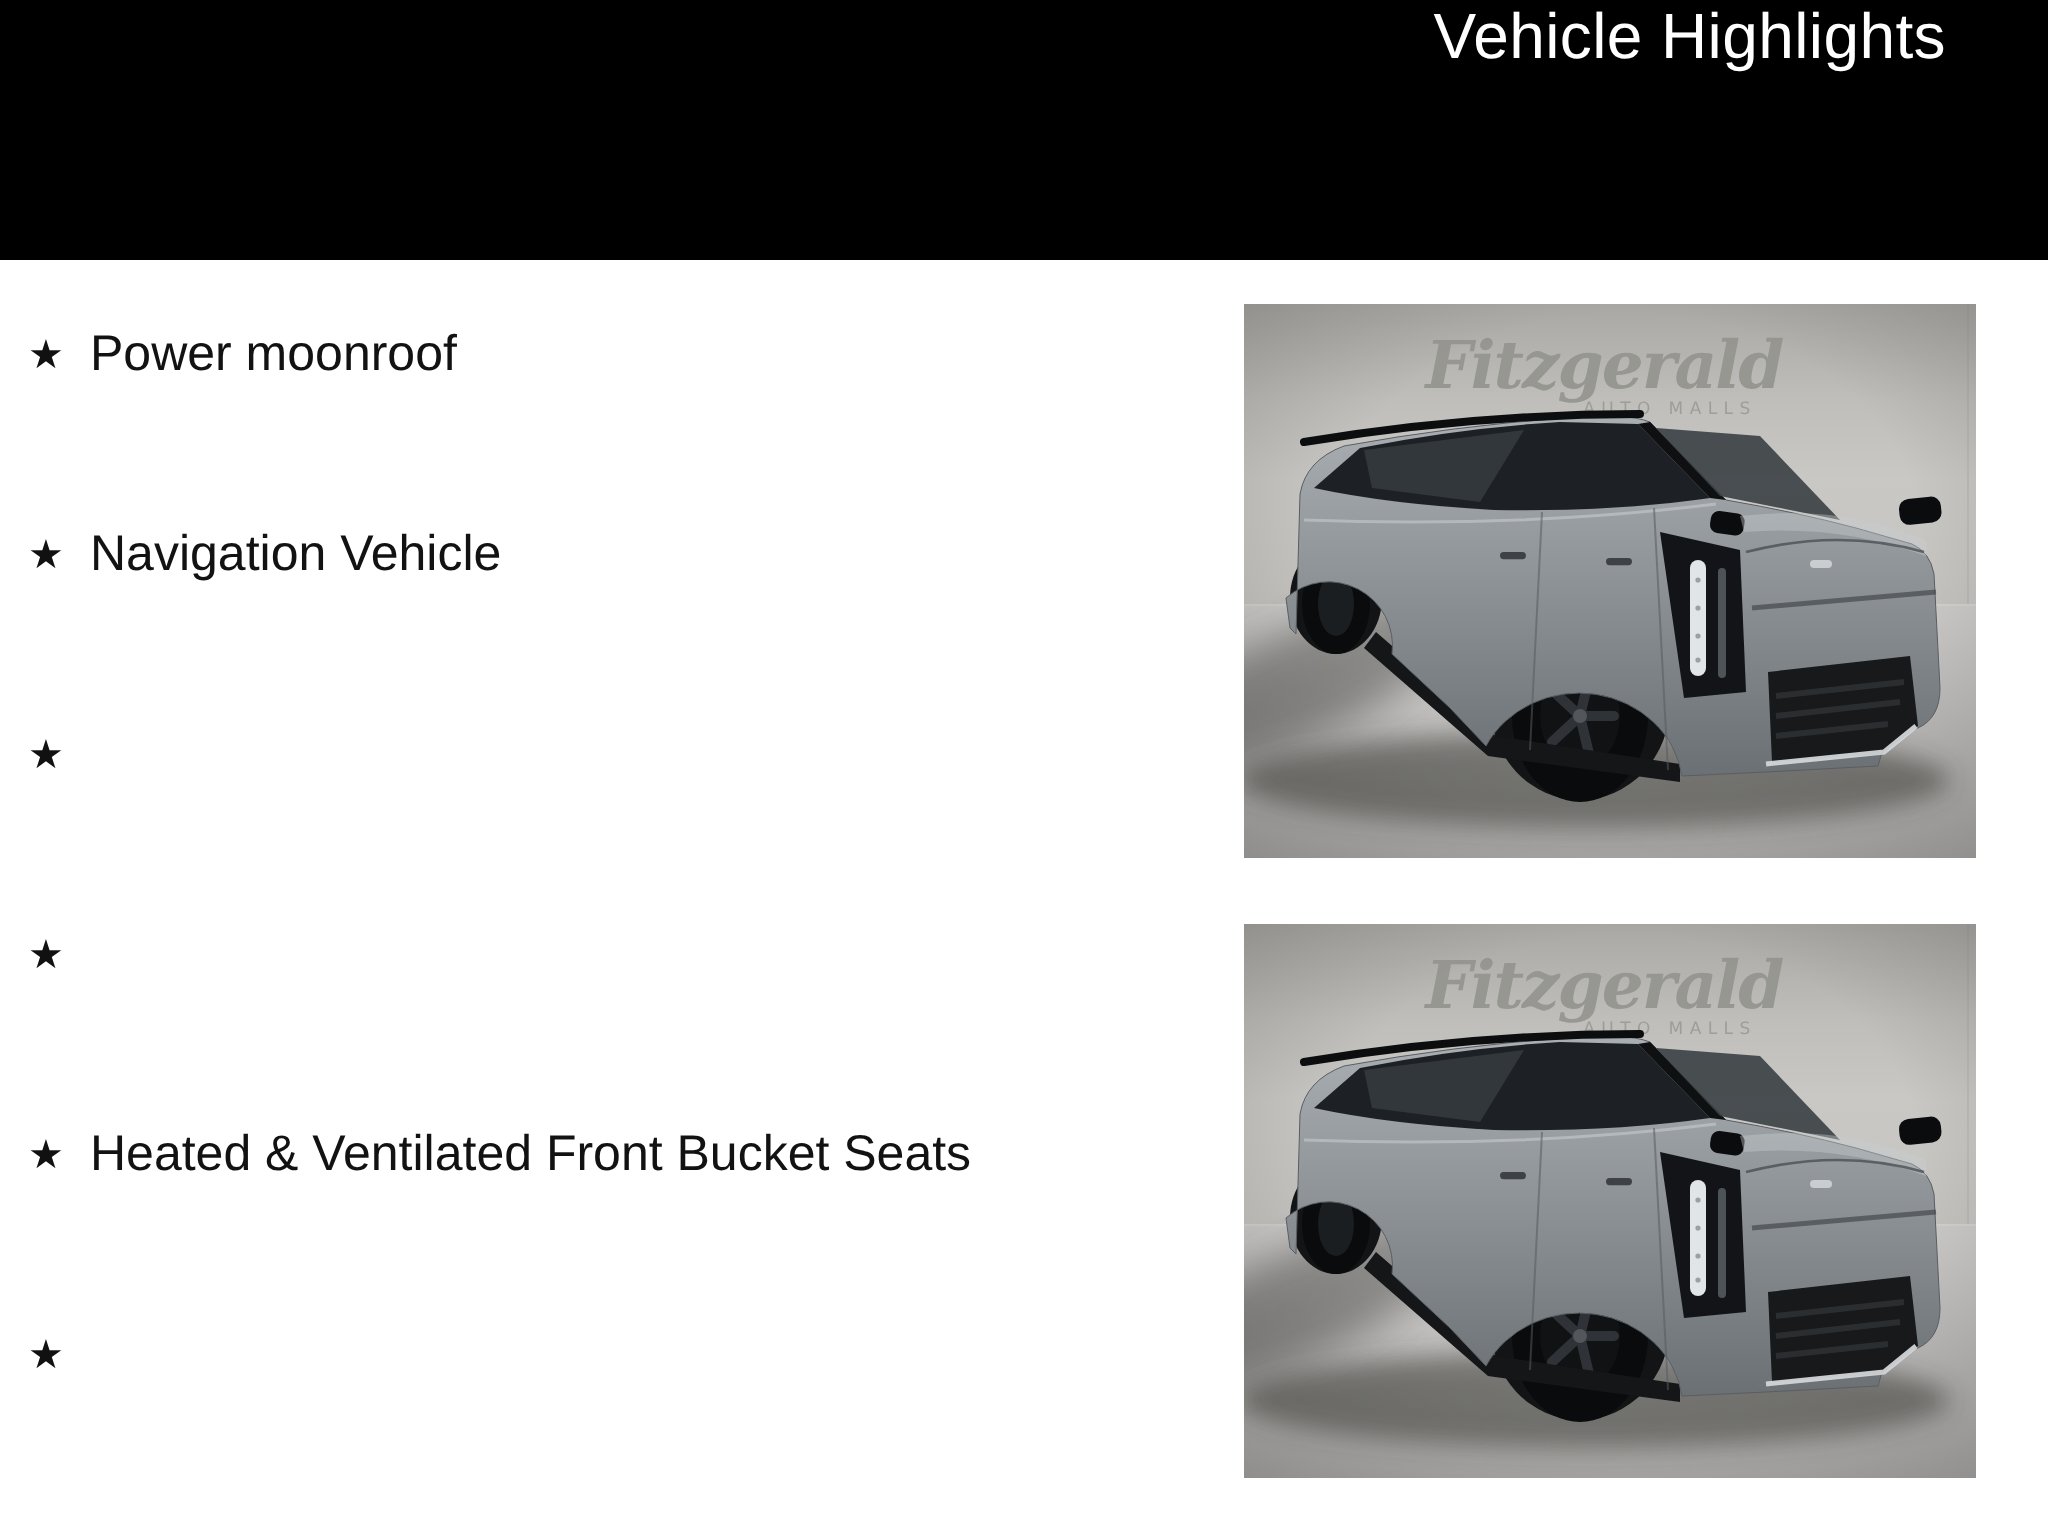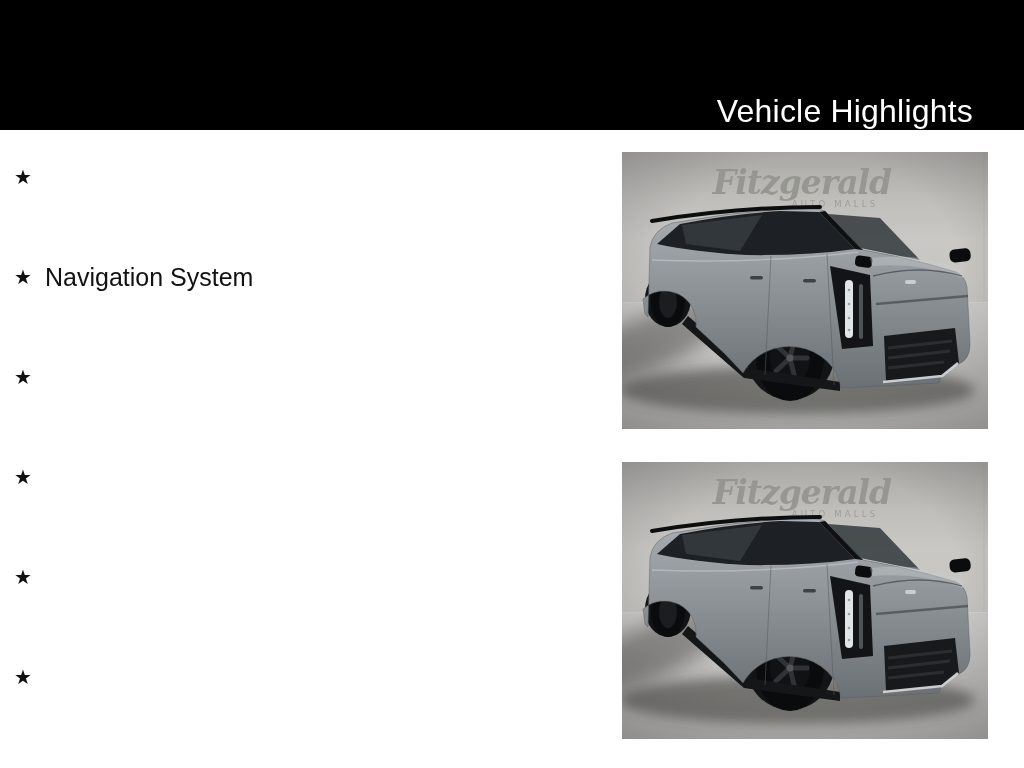--- a/index.html
+++ b/index.html
@@ -7,21 +7,21 @@
     width:1024px; height:768px;
     background:#ffffff;
     font-family:"Liberation Sans", sans-serif;
     position:relative;
     overflow:hidden;
   }
   .topbar {
     position:absolute; top:0; left:0;
     width:1024px; height:130px;
     background:#000000;
-    display:flex; align-items:flex-end; justify-content:flex-end;
+    display:flex; align-items:flex-start; justify-content:flex-end;
     padding-right:51px; box-sizing:border-box;
   }
   .topbar-title {
     color:#ffffff;
     font-size:32px;
     letter-spacing:0.2px;
     white-space:nowrap;
   }
   .features {
     position:absolute; top:160px; left:14px;
@@ -185,33 +185,35 @@
   </defs>
 </svg>
 
 <div class="topbar">
   <span class="topbar-title">Vehicle Highlights</span>
 </div>
 
 <ul class="features">
   <li class="feature">
     <span class="star">★</span>
-  </li>
-  <li class="feature">
-    <span class="star">★</span>
-    <span class="ftext">Navigation System</span>
-  </li>
-  <li class="feature">
-    <span class="star">★</span>
-  </li>
-  <li class="feature">
-    <span class="star">★</span>
-  </li>
-  <li class="feature">
-    <span class="star">★</span>
+    <span class="ftext">Power moonroof</span>
+  </li>
+  <li class="feature">
+    <span class="star">★</span>
+    <span class="ftext">Navigation Vehicle</span>
+  </li>
+  <li class="feature">
+    <span class="star">★</span>
+  </li>
+  <li class="feature">
+    <span class="star">★</span>
+  </li>
+  <li class="feature">
+    <span class="star">★</span>
+    <span class="ftext">Heated &amp; Ventilated Front Bucket Seats</span>
   </li>
   <li class="feature">
     <span class="star">★</span>
   </li>
 </ul>
 
 <div class="photo photo-1">
   <svg viewBox="0 0 366 277" role="img">
       <use href="#car-scene"></use>
     </svg>

